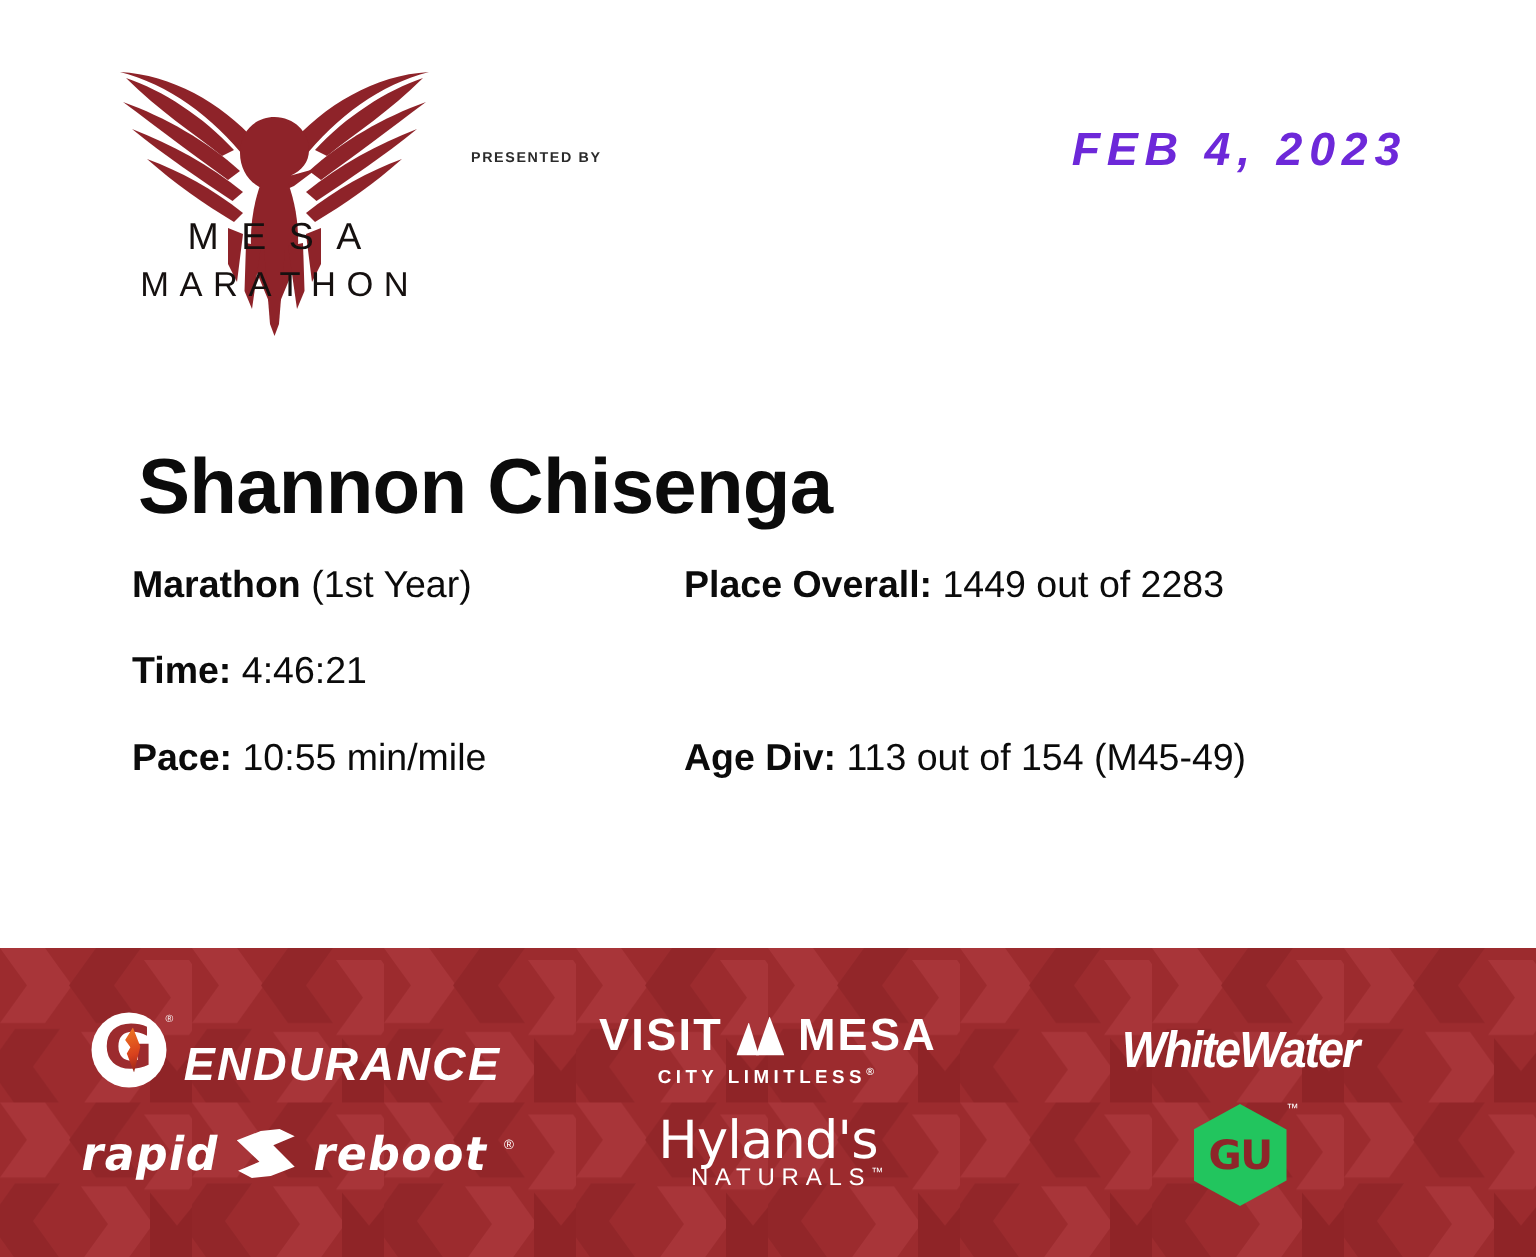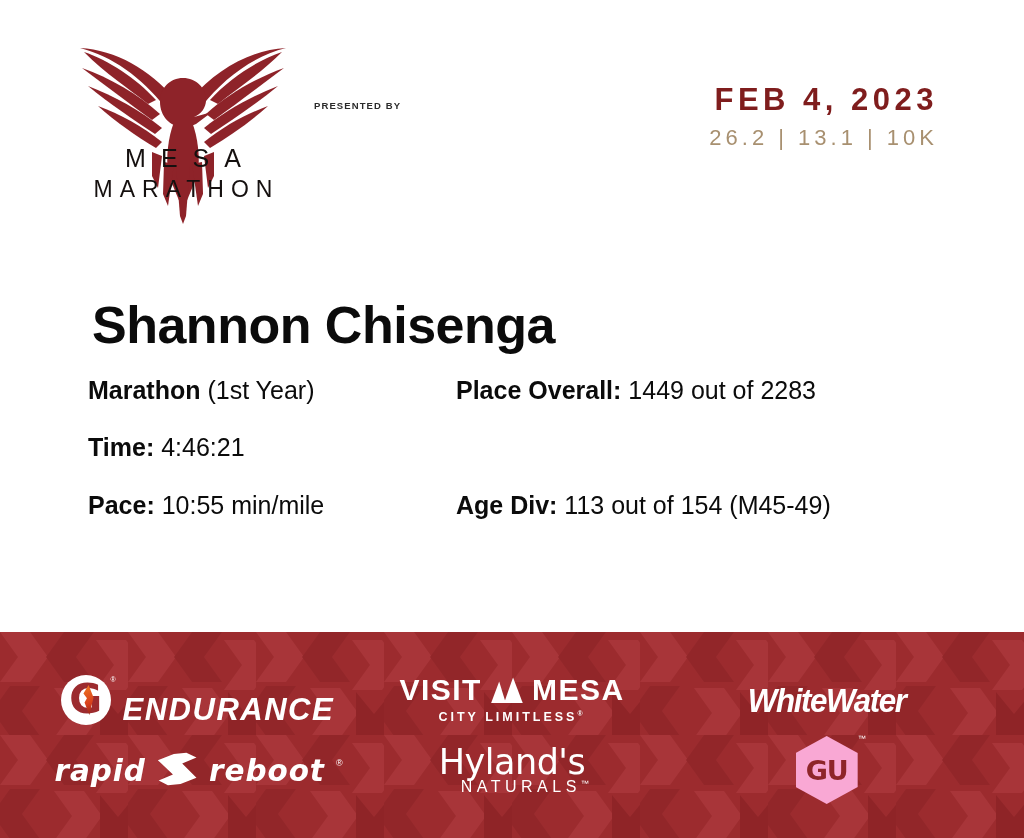--- a/index.html
+++ b/index.html
@@ -139,23 +139,24 @@
   .date-block {
     position: absolute;
     right: 86px;
     top: 82px;
     text-align: right;
   }
   .date-main {
     font-size: 31px;
     font-weight: bold;
     letter-spacing: 4.5px;
-    color: #7f1d1d;
+    color: #6d28d9;
     line-height: 1.15;
     white-space: nowrap;
+    font-style: italic;
   }
   .date-dist {
     font-size: 22px;
     letter-spacing: 4px;
     color: #a89070;
     margin-top: 8px;
     line-height: 1.1;
     white-space: nowrap;
   }
 
@@ -404,21 +405,21 @@
     margin-left: 30px;
     font-family: "Liberation Sans", sans-serif;
   }
   .hy-sub sup { font-size: 8px; }
 
   
   .gu-wrap { position: relative; }
   .gu-hex {
     width: 62px;
     height: 68px;
-    background: #f9a8d4;
+    background: #22c55e;
     clip-path: polygon(50% 0%, 100% 25%, 100% 75%, 50% 100%, 0% 75%, 0% 25%);
     display: flex;
     align-items: center;
     justify-content: center;
     border-radius: 6px;
   }
   .gu-text {
     font-size: 27px;
     font-weight: bold;
     color: #8e2529;
@@ -471,21 +472,20 @@
     <div class="mesa-word">MESA</div>
     <div class="marathon-word">MARATHON</div>
   </div>
 
   <div class="presented">
     <div class="presented-label">PRESENTED BY</div>
   </div>
 
   <div class="date-block">
     <div class="date-main">FEB 4, 2023</div>
-    <div class="date-dist">26.2 | 13.1 | 10K</div>
   </div>
 </div>
 
 <div class="runner-name">Shannon Chisenga</div>
 
 <div class="stats">
 
   <div class="stat-row">
     <div class="stat-col-left">
       <div class="stat-line"><b>Marathon</b><span class="val"> (1st Year)</span></div>

